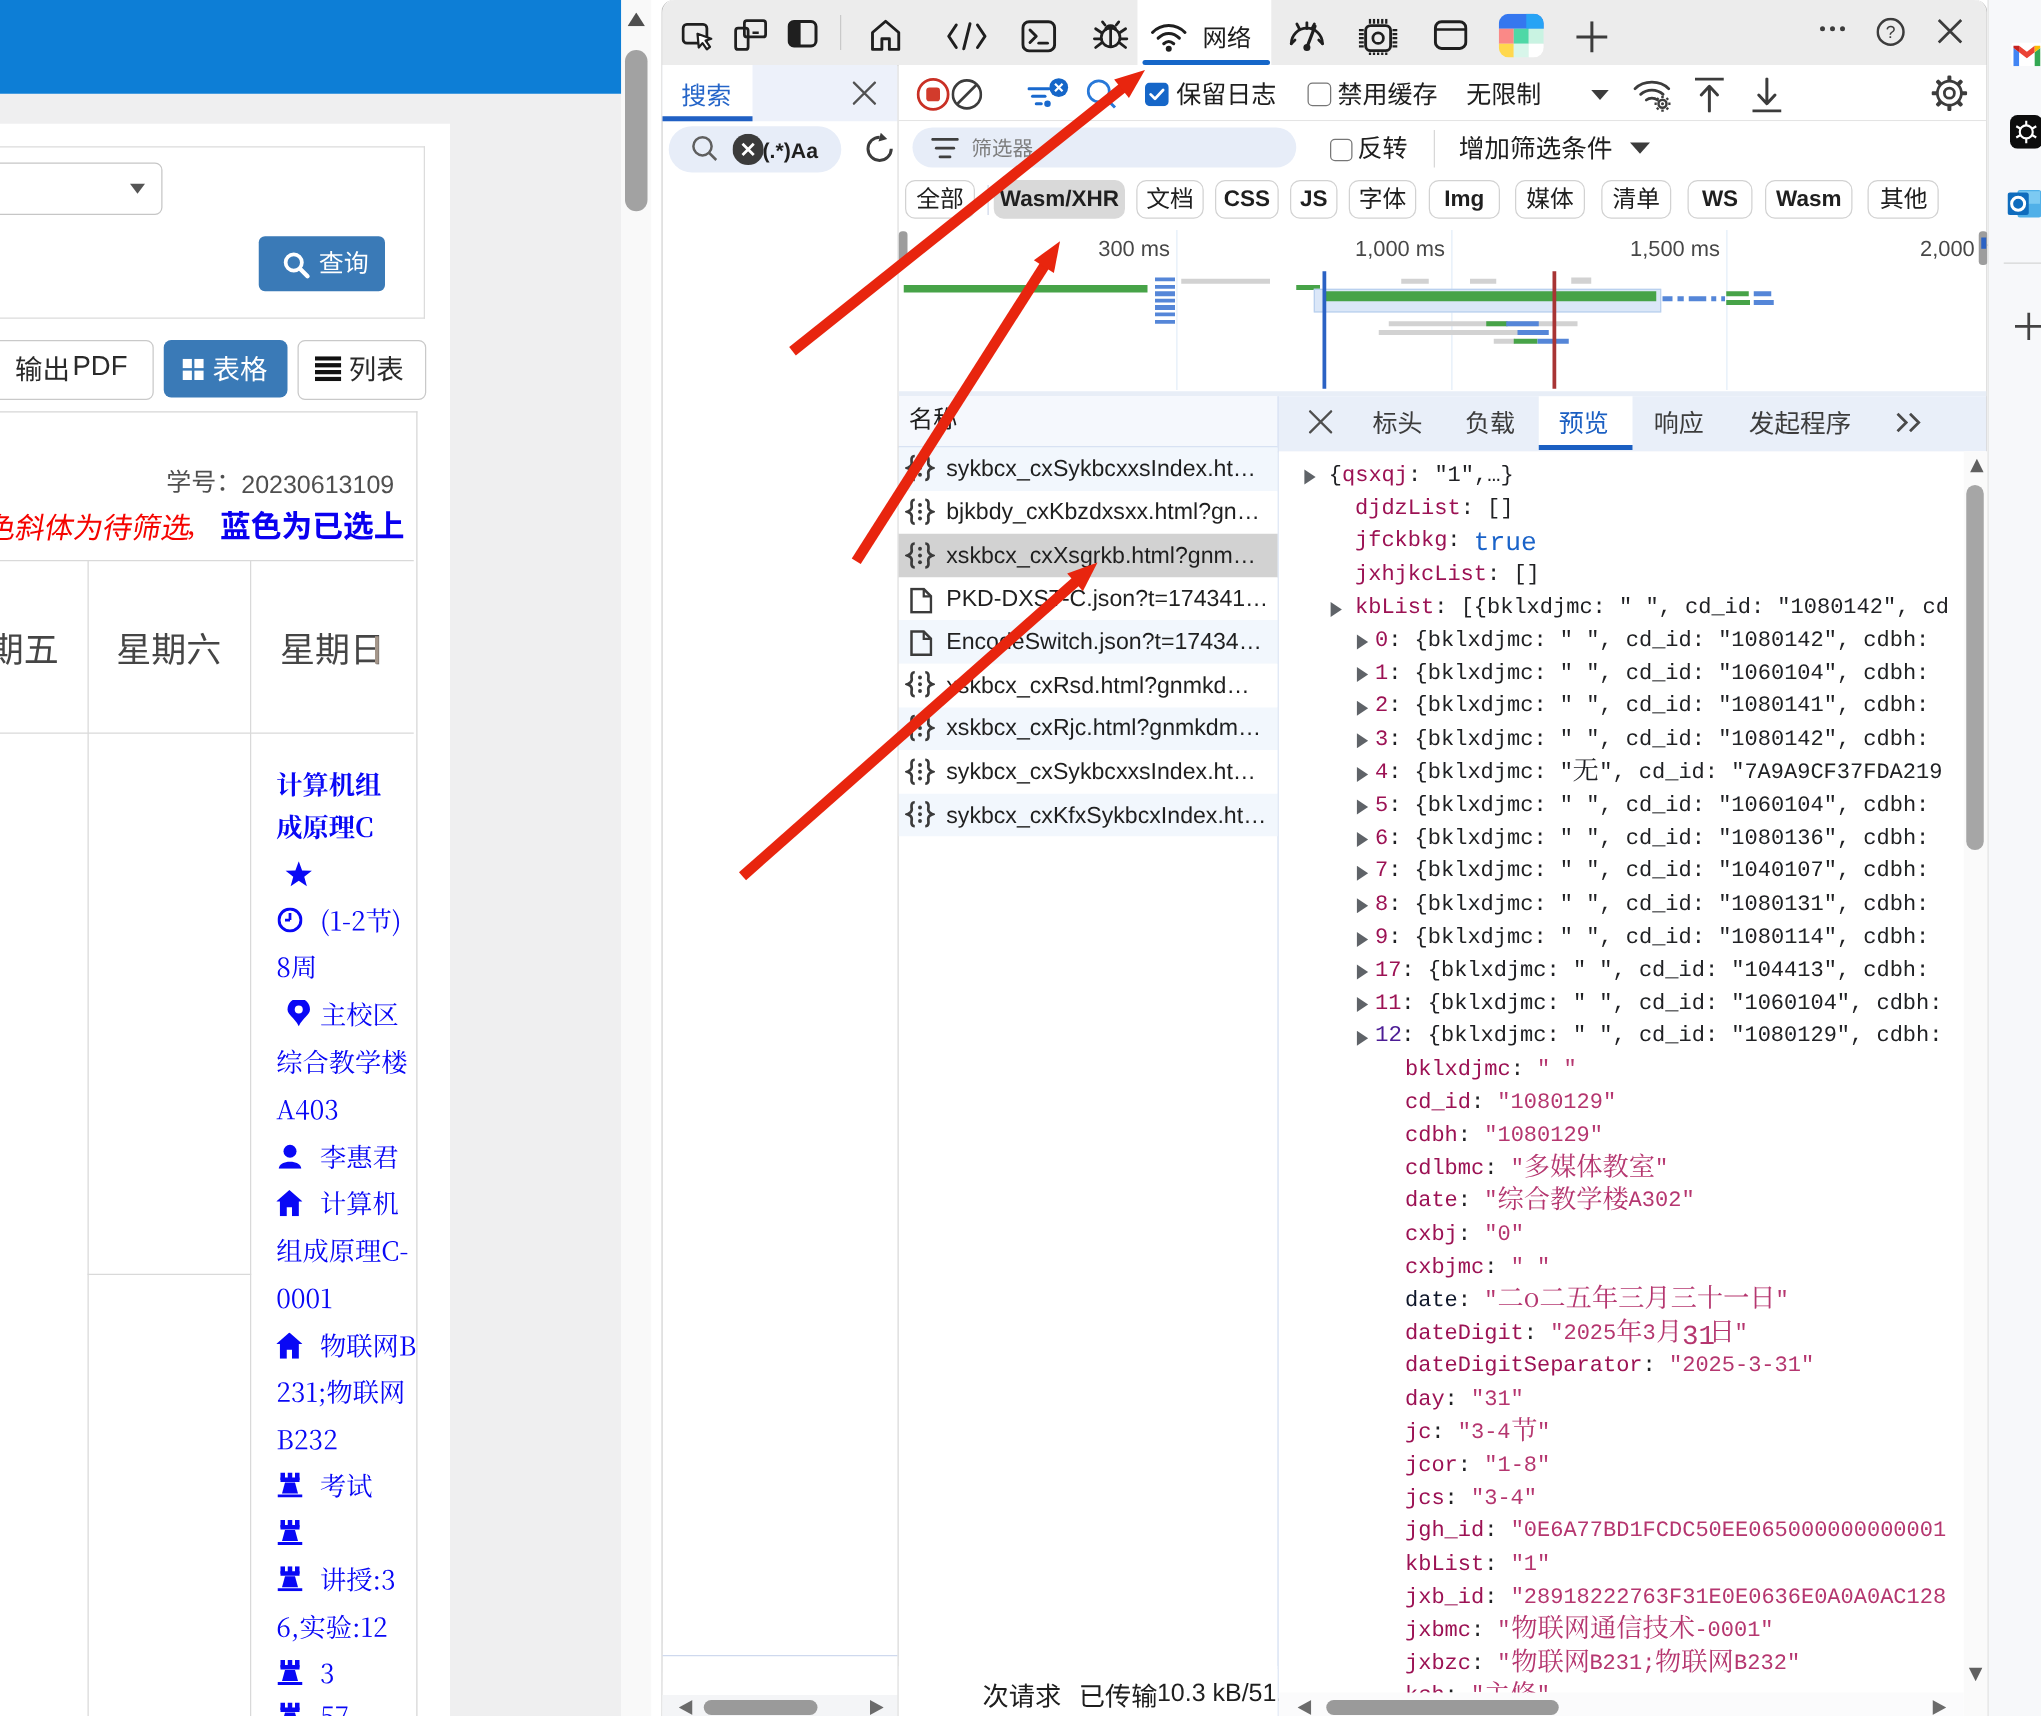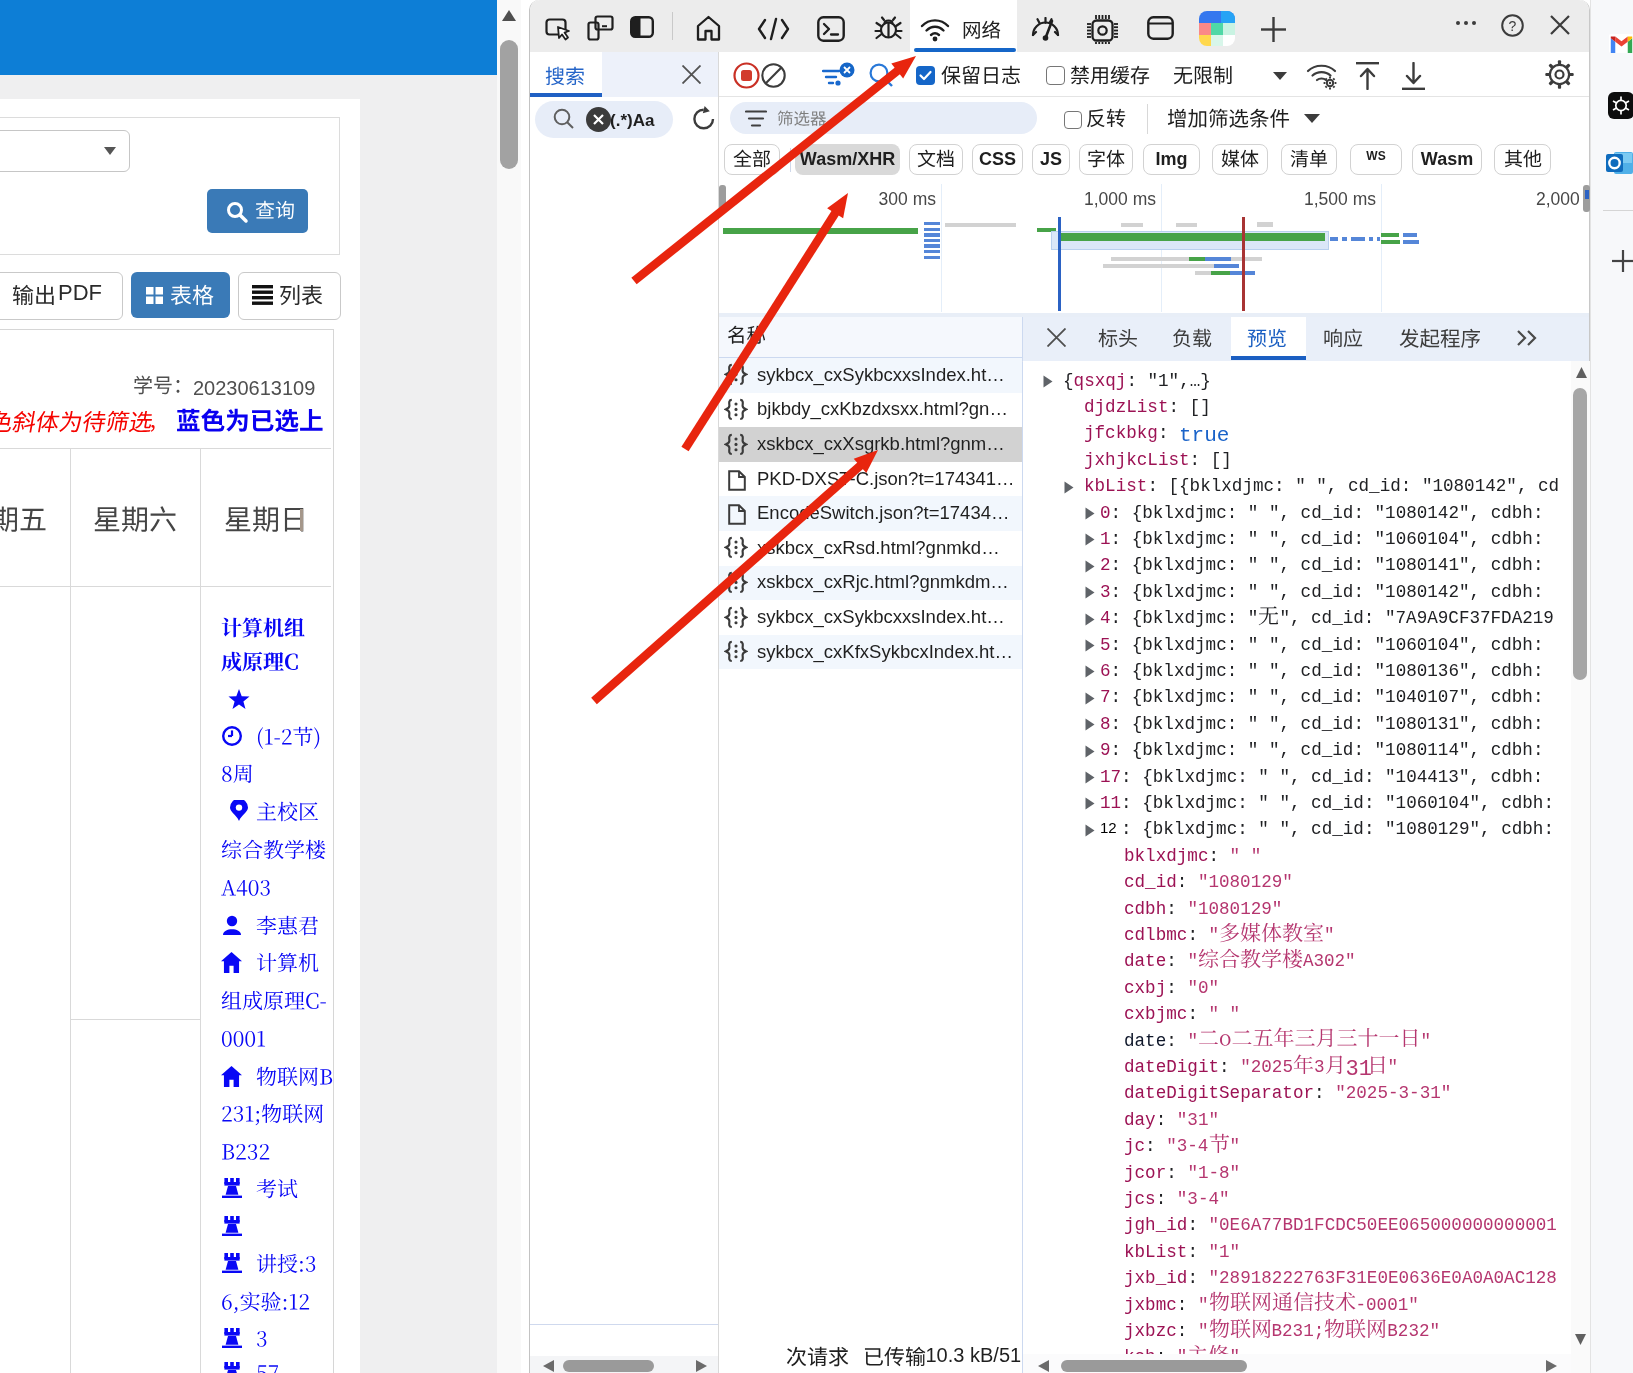--- a/index.html
+++ b/index.html
@@ -844,21 +844,21 @@
       </g>
     </svg>
     <div style="position:absolute;left:1281px;top:144px;width:56px;height:31px;background:#fff;border:1px solid #d2d2d2;border-radius:8px;box-sizing:border-box"></div>
     <svg style="position:absolute;left:1290.0px;top:149.3px;overflow:visible" width="38" height="24">
       <g fill="#1f1f1f" transform="translate(0,16.72) scale(0.019000,-0.019000)">
         <use href="#g111" x="0"></use>
         <use href="#g112" x="1000"></use>
       </g>
     </svg>
     <div style="position:absolute;left:1350px;top:144px;width:52px;height:31px;background:#fff;border:1px solid #d2d2d2;border-radius:8px;box-sizing:border-box"></div>
-    <div style="position:absolute;left:1376.0px;top:149px;transform:translateX(-50%);font-family:'Liberation Sans',sans-serif;font-size:12px;color:#1f1f1f;font-weight:700;white-space:pre;line-height:1.2;">WS</div>
+    <div style="position:absolute;left:1376.0px;top:149px;transform:translateX(-50%);font-family:'Liberation Sans',sans-serif;font-size:18px;color:#1f1f1f;font-weight:700;white-space:pre;line-height:1.2;">WS</div>
     <div style="position:absolute;left:1412px;top:144px;width:70px;height:31px;background:#fff;border:1px solid #d2d2d2;border-radius:8px;box-sizing:border-box"></div>
     <div style="position:absolute;left:1447.0px;top:149px;transform:translateX(-50%);font-family:'Liberation Sans',sans-serif;font-size:18px;color:#1f1f1f;font-weight:700;white-space:pre;line-height:1.2;">Wasm</div>
     <div style="position:absolute;left:1494px;top:144px;width:57px;height:31px;background:#fff;border:1px solid #d2d2d2;border-radius:8px;box-sizing:border-box"></div>
     <svg style="position:absolute;left:1503.5px;top:149.3px;overflow:visible" width="38" height="24">
       <g fill="#1f1f1f" transform="translate(0,16.72) scale(0.019000,-0.019000)">
         <use href="#g113" x="0"></use>
         <use href="#g114" x="1000"></use>
       </g>
     </svg>
     <div style="position:absolute;left:719px;top:183px;width:870px;height:134px;background:#fff"></div>
@@ -1189,21 +1189,21 @@
     <div style="position:absolute;left:1142.2px;top:766.6px;font-family:'Liberation Mono',monospace;font-size:17.6px;color:#202124;white-space:pre;line-height:1.2">{bklxdjmc: " ", cd_id: "104413", cdbh:</div>
     <svg style="position:absolute;left:1085px;top:797.4px;" width="10" height="13" viewBox="0 0 10 13">
       <polygon points="0.5,0.5 9.5,6.5 0.5,12.5" fill="#5f6368"></polygon>
     </svg>
     <div style="position:absolute;left:1100.0px;top:793.0px;font-family:'Liberation Mono',monospace;font-size:17.6px;color:#9c1254;white-space:pre;line-height:1.2">11</div>
     <div style="position:absolute;left:1121.1px;top:793.0px;font-family:'Liberation Mono',monospace;font-size:17.6px;color:#202124;white-space:pre;line-height:1.2">: </div>
     <div style="position:absolute;left:1142.2px;top:793.0px;font-family:'Liberation Mono',monospace;font-size:17.6px;color:#202124;white-space:pre;line-height:1.2">{bklxdjmc: " ", cd_id: "1060104", cdbh:</div>
     <svg style="position:absolute;left:1085px;top:823.8px;" width="10" height="13" viewBox="0 0 10 13">
       <polygon points="0.5,0.5 9.5,6.5 0.5,12.5" fill="#5f6368"></polygon>
     </svg>
-    <div style="position:absolute;left:1100.0px;top:819.4px;font-family:Liberation Sans, sans-serif;font-size:15px;color:#000000;white-space:pre;line-height:1.2">12</div>
+    <div style="position:absolute;left:1100.0px;top:819.4px;font-family:Liberation Mono, monospace;font-size:18px;color:#4c1d95;white-space:pre;line-height:1.2">12</div>
     <div style="position:absolute;left:1121.1px;top:819.4px;font-family:'Liberation Mono',monospace;font-size:17.6px;color:#202124;white-space:pre;line-height:1.2">: </div>
     <div style="position:absolute;left:1142.2px;top:819.4px;font-family:'Liberation Mono',monospace;font-size:17.6px;color:#202124;white-space:pre;line-height:1.2">{bklxdjmc: " ", cd_id: "1080129", cdbh:</div>
     <div style="position:absolute;left:1124.0px;top:845.8px;font-family:'Liberation Mono',monospace;font-size:17.6px;color:#9c1254;white-space:pre;line-height:1.2">bklxdjmc</div>
     <div style="position:absolute;left:1208.5px;top:845.8px;font-family:'Liberation Mono',monospace;font-size:17.6px;color:#202124;white-space:pre;line-height:1.2">: </div>
     <div style="position:absolute;left:1229.6px;top:845.8px;font-family:'Liberation Mono',monospace;font-size:17.6px;color:#b5366f;white-space:pre;line-height:1.2">" "</div>
     <div style="position:absolute;left:1124.0px;top:872.1px;font-family:'Liberation Mono',monospace;font-size:17.6px;color:#9c1254;white-space:pre;line-height:1.2">cd_id</div>
     <div style="position:absolute;left:1176.8px;top:872.1px;font-family:'Liberation Mono',monospace;font-size:17.6px;color:#202124;white-space:pre;line-height:1.2">: </div>
     <div style="position:absolute;left:1197.9px;top:872.1px;font-family:'Liberation Mono',monospace;font-size:17.6px;color:#b5366f;white-space:pre;line-height:1.2">"1080129"</div>
     <div style="position:absolute;left:1124.0px;top:898.6px;font-family:'Liberation Mono',monospace;font-size:17.6px;color:#9c1254;white-space:pre;line-height:1.2">cdbh</div>
     <div style="position:absolute;left:1166.2px;top:898.6px;font-family:'Liberation Mono',monospace;font-size:17.6px;color:#202124;white-space:pre;line-height:1.2">: </div>

